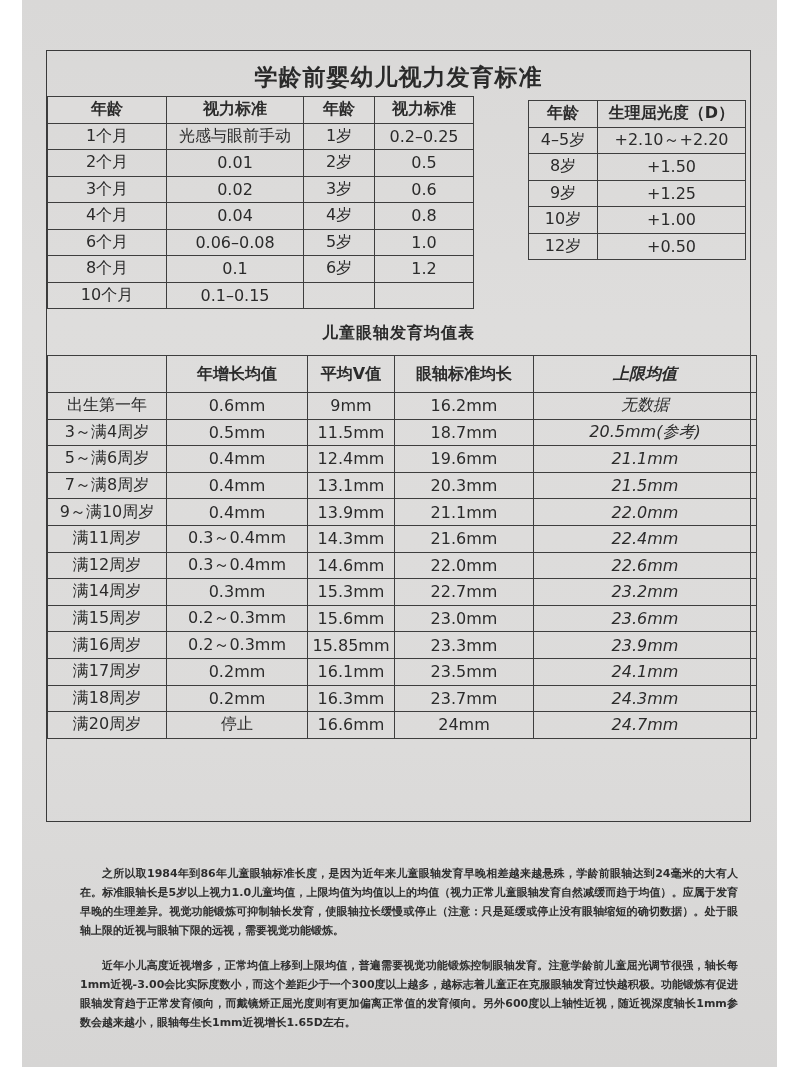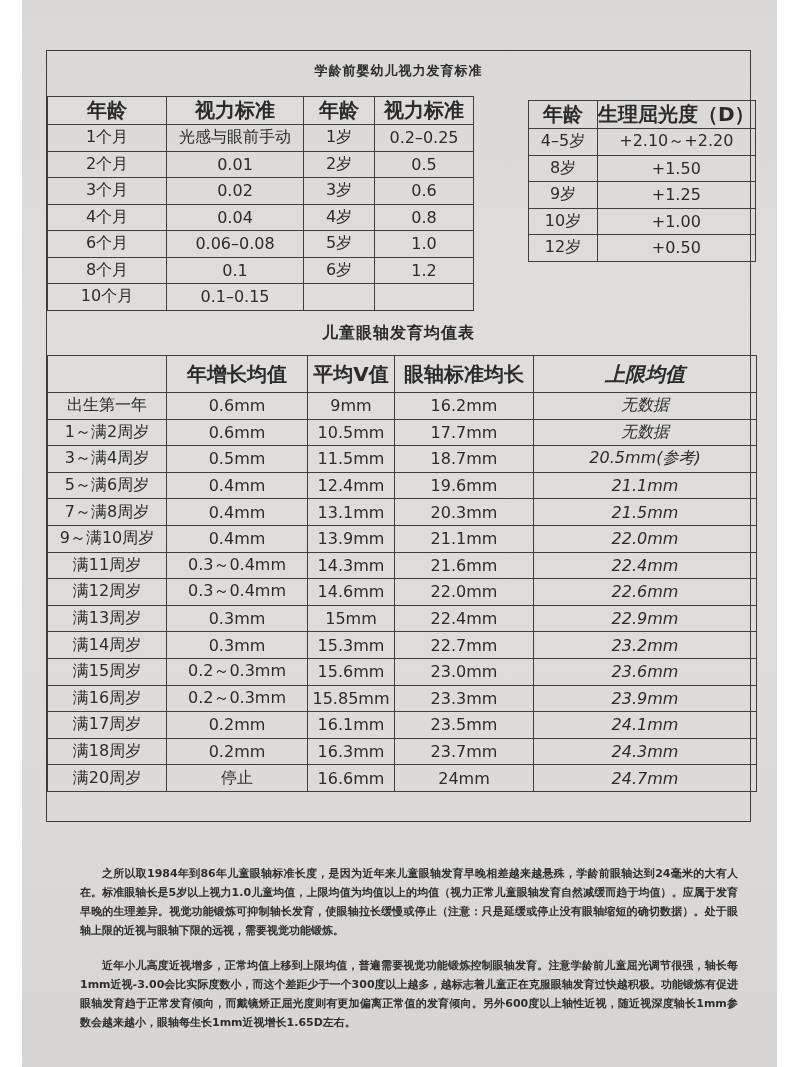--- a/index.html
+++ b/index.html
@@ -13,28 +13,28 @@
     .paper {
       position: absolute; left: 22px; top: 0; width: 755px; height: 1067px;
       background: linear-gradient(180deg, #d9d8d7 0%, #dedddc 30%, #dcdbda 70%, #d6d5d4 100%);
     }
     .frame {
       position: absolute; left: 46px; top: 50px; width: 705px; height: 772px;
       border: 1.5px solid #3a3a3a; box-sizing: border-box;
     }
     .title1 {
       position: absolute; left: 46px; top: 62px; width: 705px; text-align: center;
-      font-size: 13px; font-weight: bold; color: #2a2a2a; letter-spacing: 1px;
+      font-size: 23px; font-weight: bold; color: #2a2a2a; letter-spacing: 1px;
     }
     table { border-collapse: collapse; position: absolute; }
     td, th {
       border: 1.5px solid #3e3e3e; text-align: center; padding: 0;
       font-size: 16px; color: #2b2b2b; font-weight: normal; white-space: nowrap;
     }
-    th { font-weight: bold; font-size: 20px; margin-top: 40px; }
+    th { font-weight: bold; font-size: 16px; margin-top: 40px; }
     .vis { left: 47px; top: 96px; }
     .vis td, .vis th { height: 25.5px; }
     .vis .c1 { width: 118px; } .vis .c2 { width: 136px; }
     .vis .c3 { width: 70px; } .vis .c4 { width: 98px; }
     .vis th { background: #dddcdb; }
     .ref { left: 528px; top: 100px; }
     .ref td, .ref th { height: 25.5px; }
     .ref .c1 { width: 68px; } .ref .c2 { width: 147px; }
     .title2 {
       position: absolute; left: 46px; top: 323px; width: 705px; text-align: center;
@@ -160,27 +160,20 @@
   </thead>
   <tbody id="axial-body">
       <tr>
         <td class="c1">出生第一年</td>
         <td class="c2">0.6mm</td>
         <td class="c3">9mm</td>
         <td class="c4">16.2mm</td>
         <td class="c5">无数据</td>
       </tr>
       <tr>
-        <td class="c1">1～满2周岁</td>
-        <td class="c2">0.6mm</td>
-        <td class="c3">10.5mm</td>
-        <td class="c4">17.7mm</td>
-        <td class="c5">无数据</td>
-      </tr>
-      <tr>
         <td class="c1">3～满4周岁</td>
         <td class="c2">0.5mm</td>
         <td class="c3">11.5mm</td>
         <td class="c4">18.7mm</td>
         <td class="c5">20.5mm(参考)</td>
       </tr>
       <tr>
         <td class="c1">5～满6周岁</td>
         <td class="c2">0.4mm</td>
         <td class="c3">12.4mm</td>
@@ -209,27 +202,20 @@
         <td class="c5">22.4mm</td>
       </tr>
       <tr>
         <td class="c1">满12周岁</td>
         <td class="c2">0.3～0.4mm</td>
         <td class="c3">14.6mm</td>
         <td class="c4">22.0mm</td>
         <td class="c5">22.6mm</td>
       </tr>
       <tr>
-        <td class="c1">满13周岁</td>
-        <td class="c2">0.3mm</td>
-        <td class="c3">15mm</td>
-        <td class="c4">22.4mm</td>
-        <td class="c5">22.9mm</td>
-      </tr>
-      <tr>
         <td class="c1">满14周岁</td>
         <td class="c2">0.3mm</td>
         <td class="c3">15.3mm</td>
         <td class="c4">22.7mm</td>
         <td class="c5">23.2mm</td>
       </tr>
       <tr>
         <td class="c1">满15周岁</td>
         <td class="c2">0.2～0.3mm</td>
         <td class="c3">15.6mm</td>

